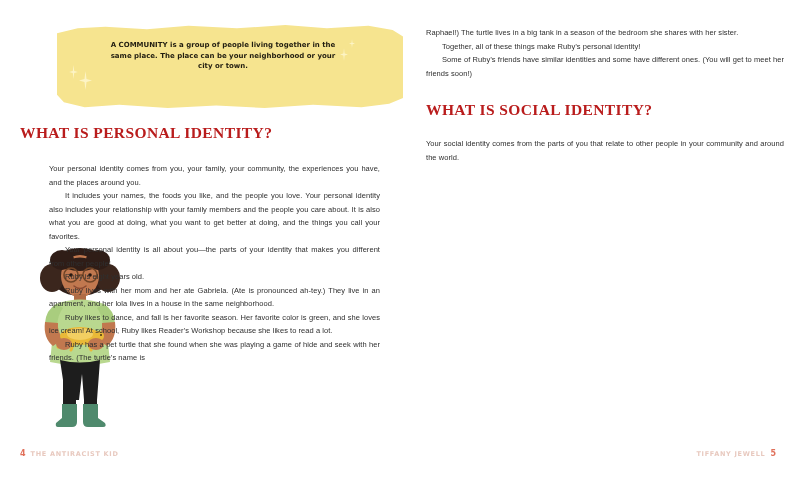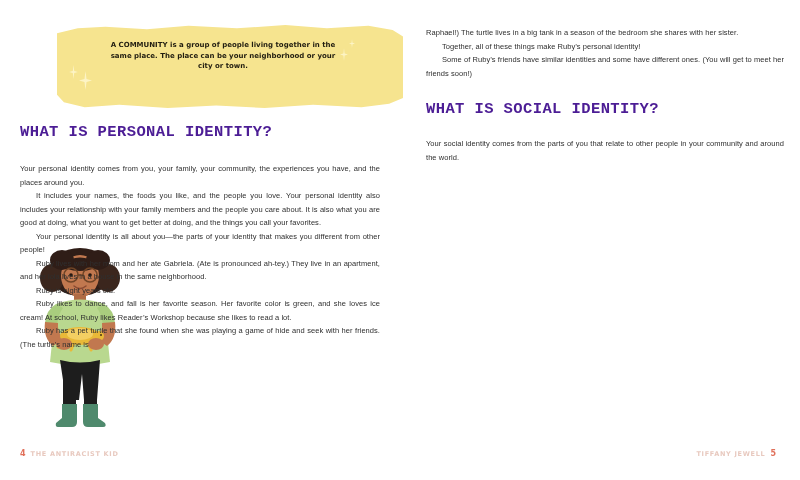--- a/index.html
+++ b/index.html
@@ -25,25 +25,25 @@
 
   .page {
     position: relative;
     width: 400px;
     height: 480px;
     box-sizing: border-box;
   }
 
   
   .section-heading {
-    font-family: Liberation Mono, monospace;
+    font-family: Liberation Serif, serif;
     font-weight: 700;
     font-size: 15.5px;
     letter-spacing: 0.4px;
-    color: #4c1d95;
+    color: #b91c1c;
     text-transform: uppercase;
     margin: 0;
     line-height: 1.1;
   }
 
   .body-p {
     font-size: 7.5px;
     line-height: 13.5px;
     margin: 0 0 0 0;
     text-align: justify;
@@ -213,28 +213,28 @@
         <rect x="62" y="130" width="13" height="28" fill="#1d1d1d"></rect>
 
         <path d="M40 156 h15 v18 q0 5 -5 5 h-14 q-3 0 -2 -4 l6 -5 z" fill="#4f8a6d"></path>
         <path d="M61 156 h15 v14 l7 5 q2 4 -2 4 h-15 q-5 0 -5 -5 z" fill="#4f8a6d"></path>
       </svg>
     </div>
 
     <div class="col-left">
       <h2 class="section-heading">WHAT IS PERSONAL IDENTITY?</h2>
 
-      <div class="flowbox" style="margin-top:21px;">
+      <div class="flowbox" style="margin-top:21px;margin-left:29px;">
         <div class="wrap-ruby" style="margin-top:100px;"></div>
 
         <p class="body-p">Your personal identity comes from you, your family, your community, the experiences you have, and the places around you.</p>
         <p class="body-p indent">It includes your names, the foods you like, and the people you love. Your personal identity also includes your relationship with your family members and the people you care about. It is also what you are good at doing, what you want to get better at doing, and the things you call your favorites.</p>
         <p class="body-p indent">Your personal identity is all about you—the parts of your identity that makes you different from other people!</p>
+        <p class="body-p indent">Ruby is eight years old.</p>
         <p class="body-p indent">Ruby lives with her mom and her ate Gabriela. (Ate is pronounced ah-tey.) They live in an apartment, and her lola lives in a house in the same neighborhood.</p>
-        <p class="body-p indent">Ruby is eight years old.</p>
         <p class="body-p indent">Ruby likes to dance, and fall is her favorite season. Her favorite color is green, and she loves ice cream! At school, Ruby likes Reader’s Workshop because she likes to read a lot.</p>
         <p class="body-p indent">Ruby has a pet turtle that she found when she was playing a game of hide and seek with her friends. (The turtle’s name is</p>
       </div>
     </div>
 
     <div class="footer footer-left">
       <span class="folio">4</span>
       <span>The Antiracist Kid</span>
     </div>
   </div>

